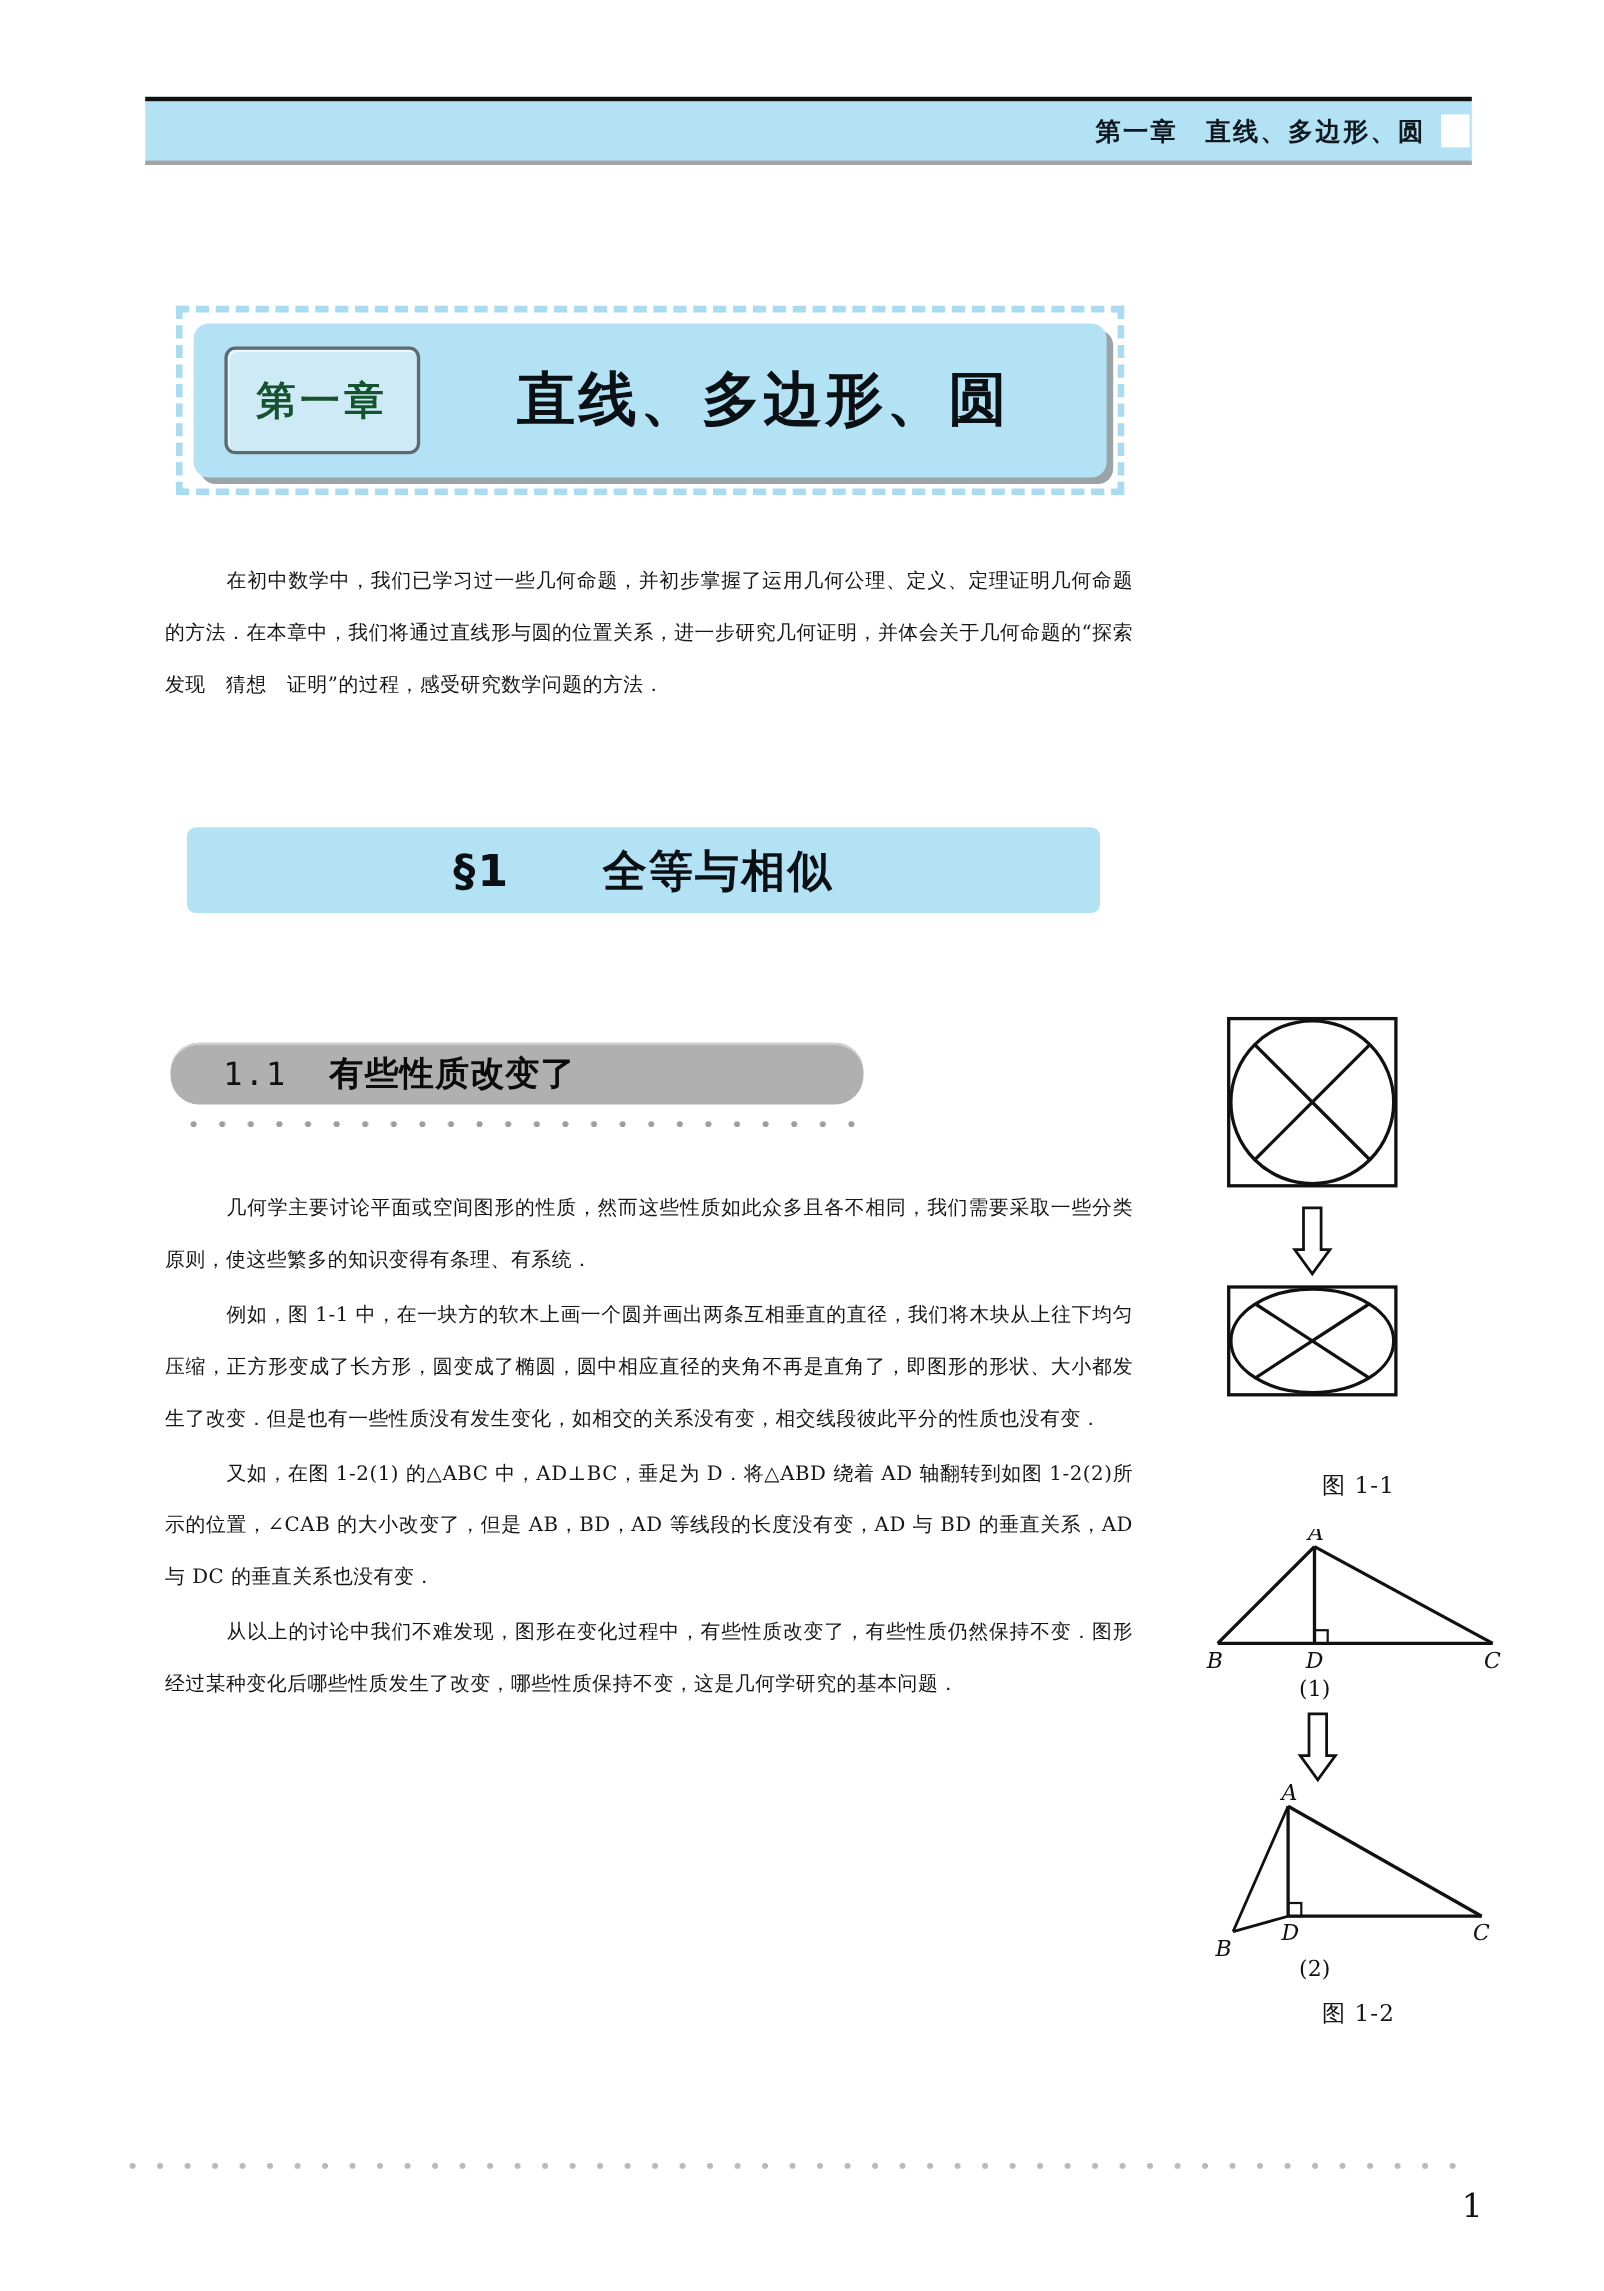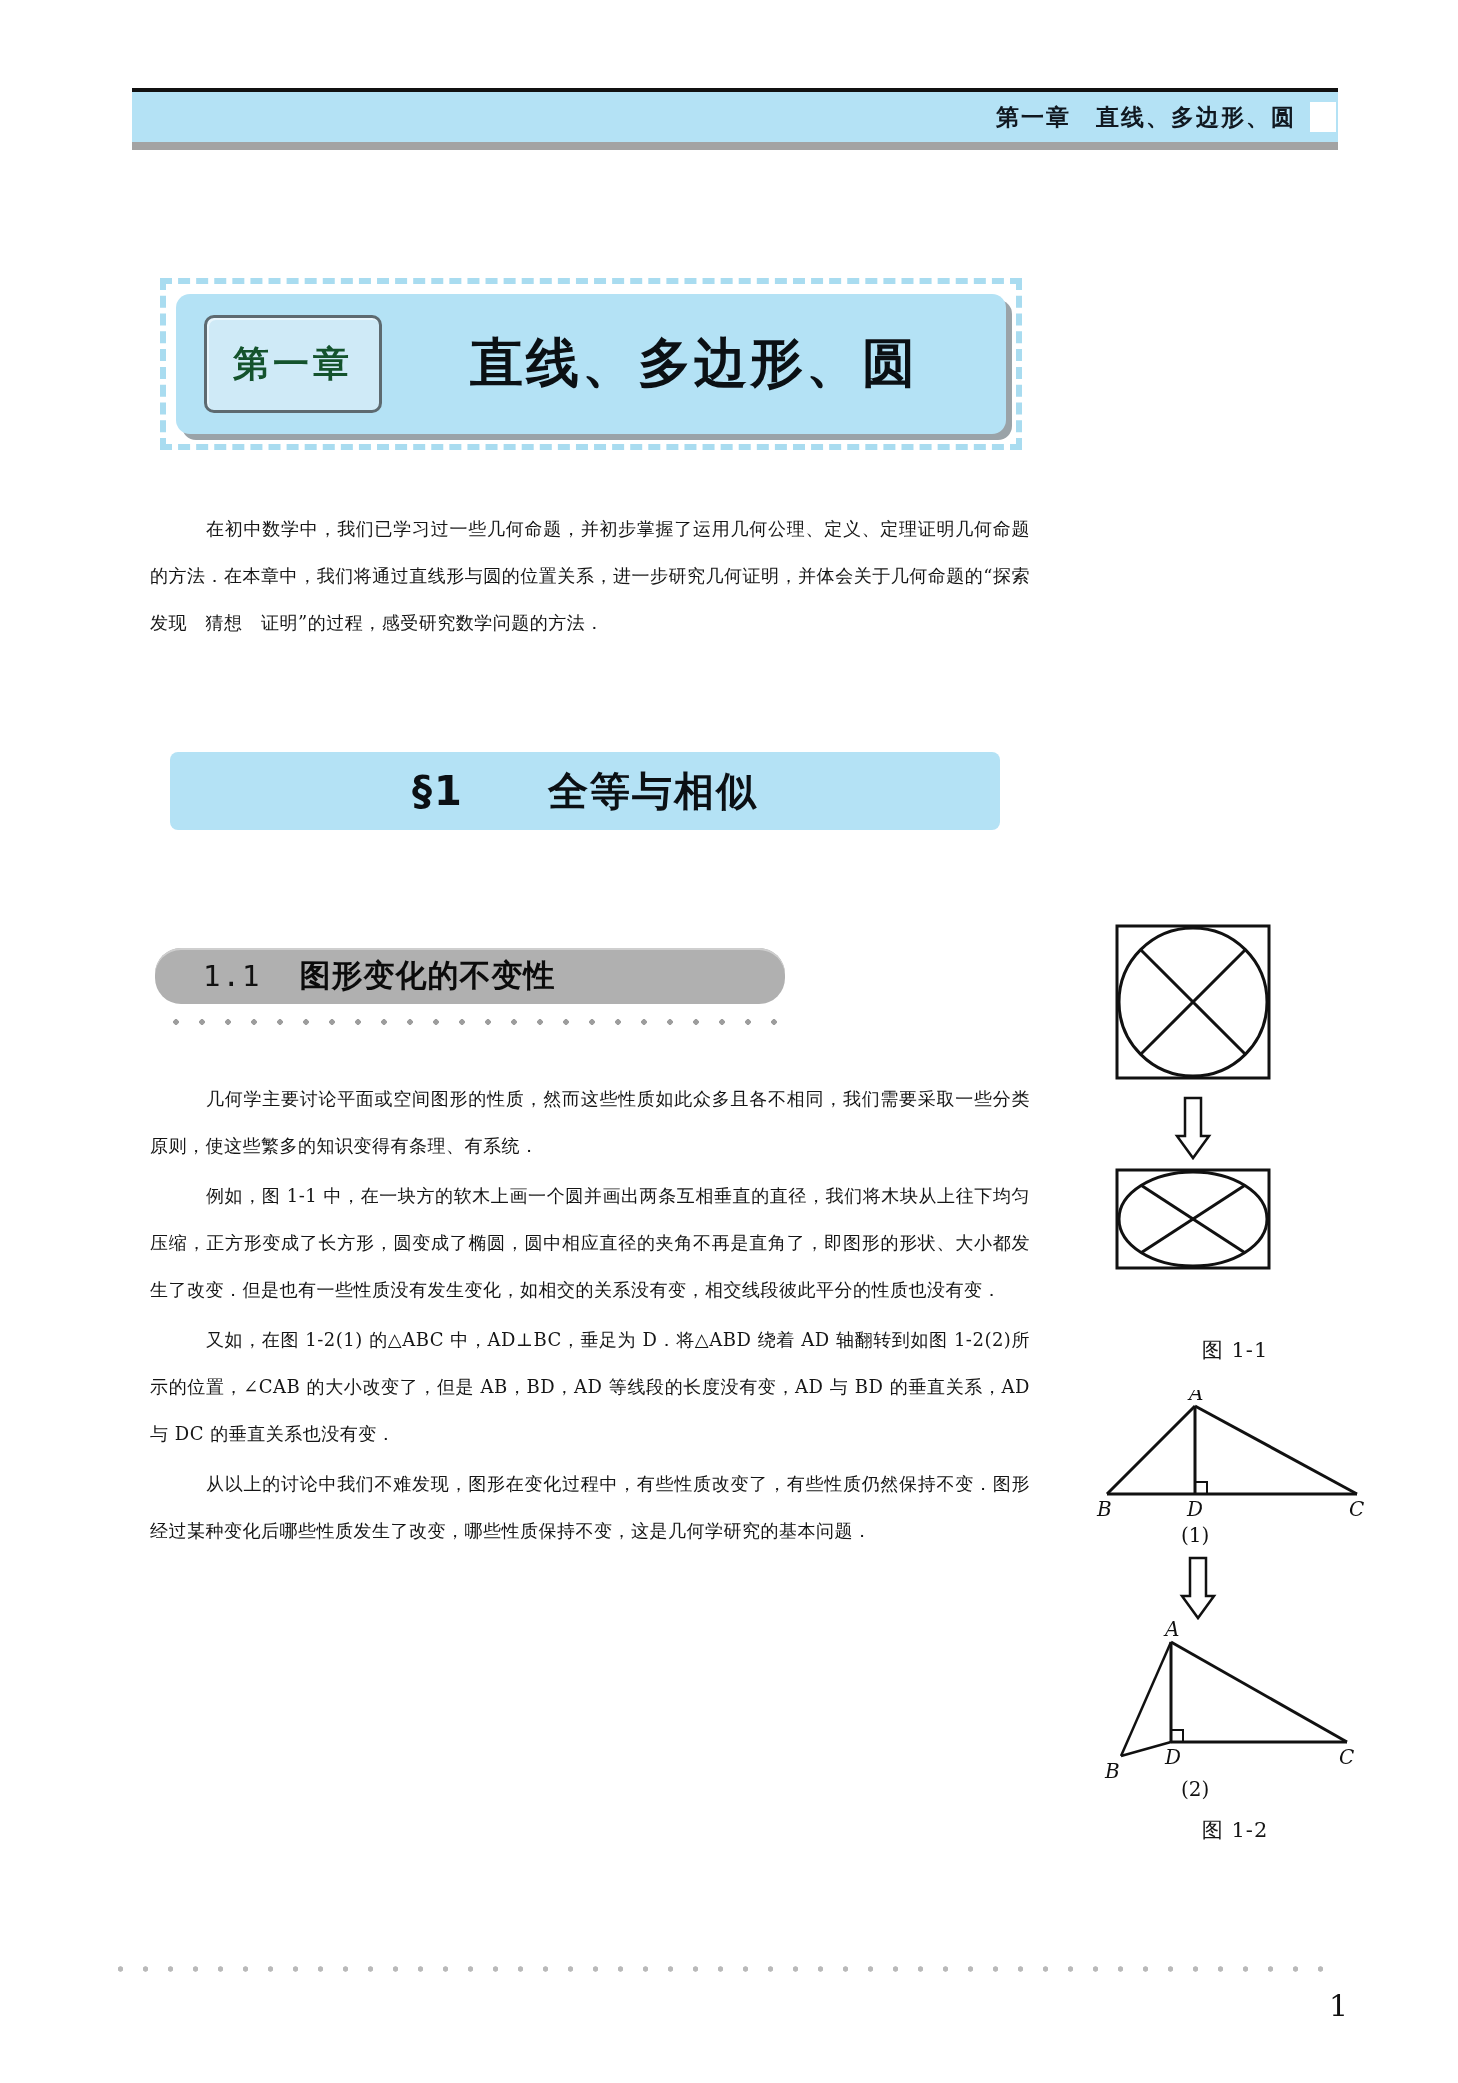--- a/index.html
+++ b/index.html
@@ -9,21 +9,21 @@
     background: #ffffff;
     font-family: "DejaVu Sans", "Liberation Sans", sans-serif;
     position: relative;
     overflow: hidden;
   }
 
   
   .running-header{
     position:absolute; left:132px; top:88px; width:1206px; height:62px;
     background:#b4e2f5;
-    border-top:4px solid #111; border-bottom:8px solid #a3a3a3;
+    border-top:4px solid #111; border-bottom:4px solid #a3a3a3;
     display:flex; align-items:center; justify-content:flex-end;
   }
   .running-header .ht{
     font-family:"DejaVu Sans","Liberation Sans",sans-serif;
     font-weight:bold; font-size:23px; color:#101820; letter-spacing:2px;
     margin-right:14px; white-space:nowrap;
   }
   .running-header .endblock{
     width:26px;height:30px;background:#ffffff;margin-right:2px;
   }
@@ -151,21 +151,21 @@
 <div class="intro">
   <p class="para">在初中数学中，我们已学习过一些几何命题，并初步掌握了运用几何公理、定义、定理证明几何命题的方法．在本章中，我们将通过直线形与圆的位置关系，进一步研究几何证明，并体会关于几何命题的“探索　发现　猜想　证明”的过程，感受研究数学问题的方法．</p>
 </div>
 
 <div class="section-banner">
   <span>§1　　全等与相似</span>
 </div>
 
 <div class="sub-banner">
   <span class="num">1.1</span>
-  <span class="name">图形变化的不变性</span>
+  <span class="name">有些性质改变了</span>
 </div>
 <div class="dot-rule"></div>
 
 <div class="body-col">
   <p class="para">几何学主要讨论平面或空间图形的性质，然而这些性质如此众多且各不相同，我们需要采取一些分类原则，使这些繁多的知识变得有条理、有系统．</p>
   <p class="para">例如，图 1-1 中，在一块方的软木上画一个圆并画出两条互相垂直的直径，我们将木块从上往下均匀压缩，正方形变成了长方形，圆变成了椭圆，圆中相应直径的夹角不再是直角了，即图形的形状、大小都发生了改变．但是也有一些性质没有发生变化，如相交的关系没有变，相交线段彼此平分的性质也没有变．</p>
   <p class="para">又如，在图 1-2(1) 的△ABC 中，AD⊥BC，垂足为 D．将△ABD 绕着 AD 轴翻转到如图 1-2(2)所示的位置，∠CAB 的大小改变了，但是 AB，BD，AD 等线段的长度没有变，AD 与 BD 的垂直关系，AD 与 DC 的垂直关系也没有变．</p>
   <p class="para">从以上的讨论中我们不难发现，图形在变化过程中，有些性质改变了，有些性质仍然保持不变．图形经过某种变化后哪些性质发生了改变，哪些性质保持不变，这是几何学研究的基本问题．</p>
 </div>
 

